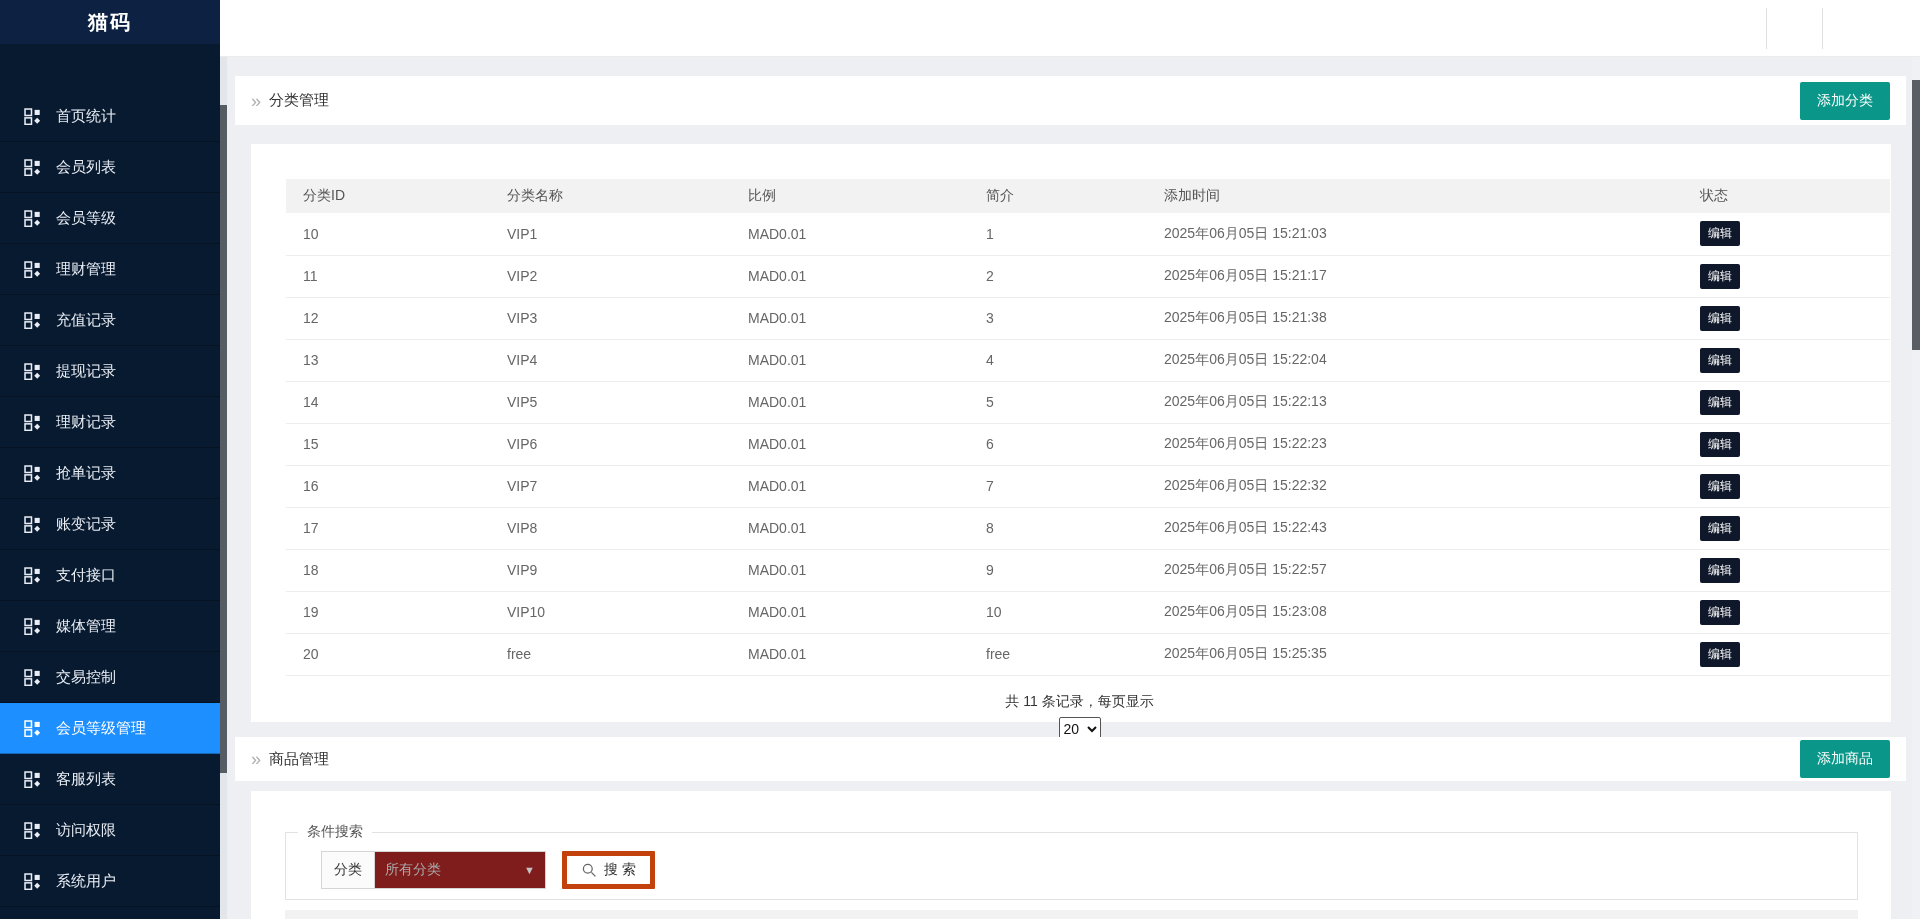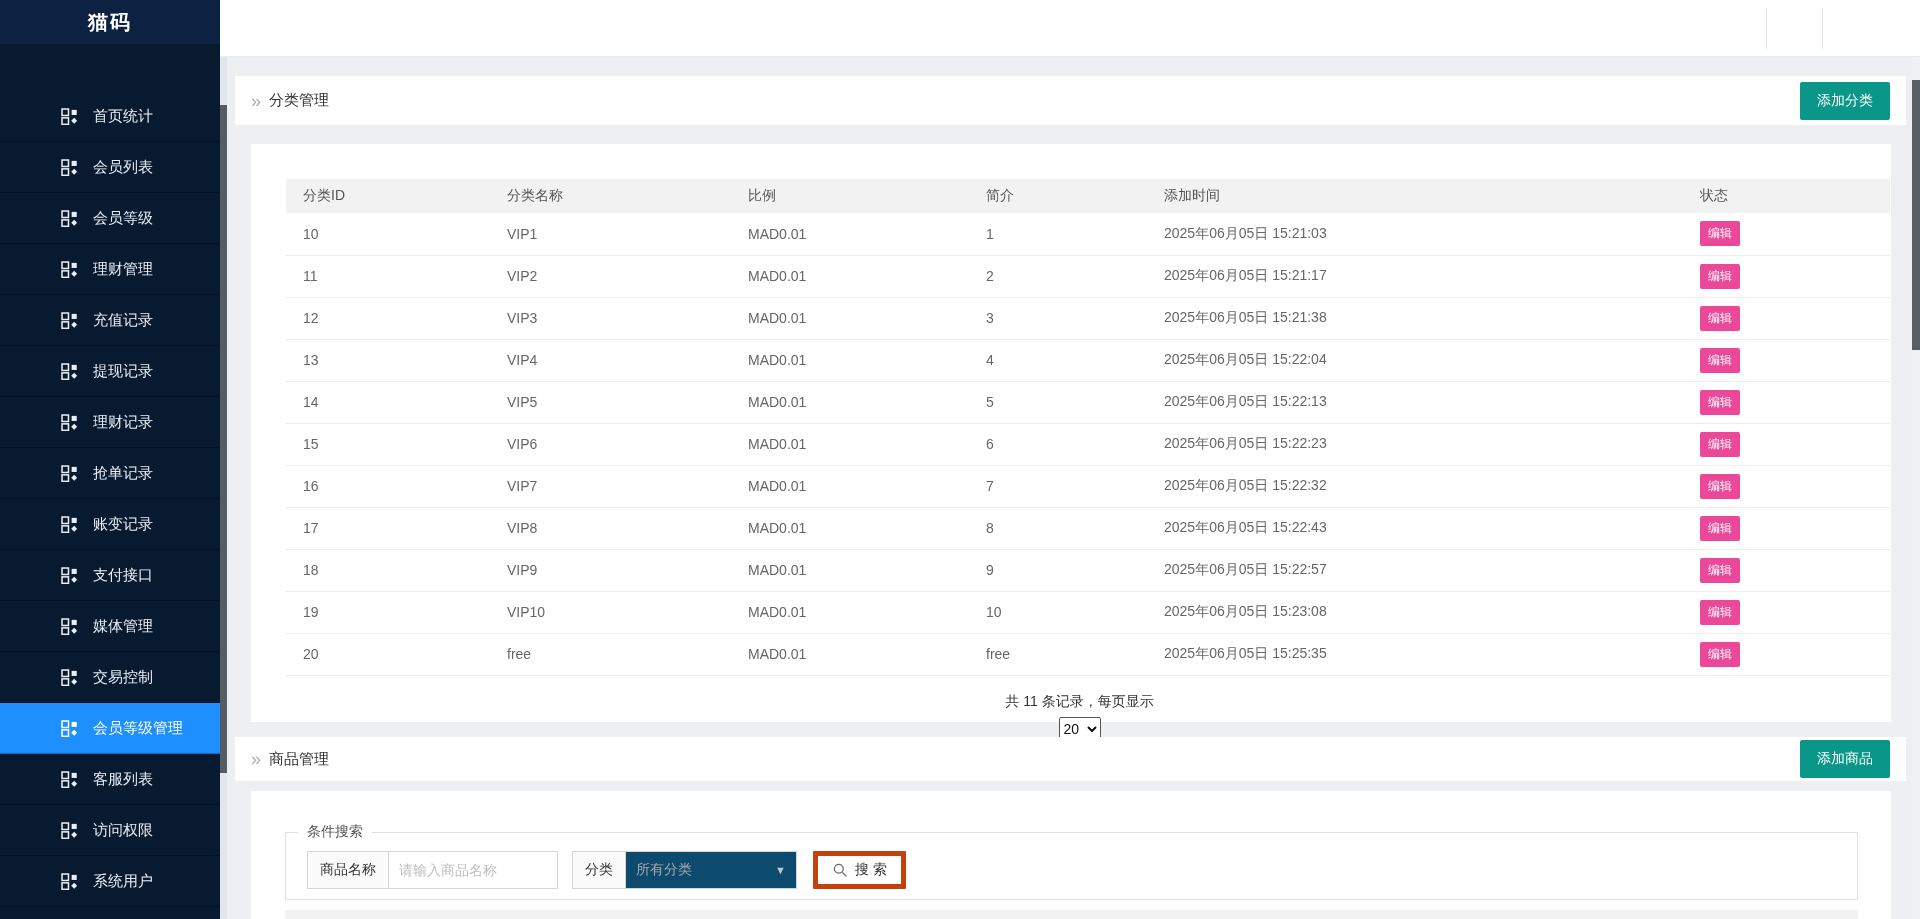--- a/index.html
+++ b/index.html
@@ -4,21 +4,21 @@
 <style>
   * { margin:0; padding:0; box-sizing:border-box; }
   html,body { width:1920px; height:919px; overflow:hidden; }
   body { font-family:"Liberation Sans","DejaVu Sans",sans-serif; background:#edeff2; position:relative; }
 
   
   .sidebar { position:absolute; left:0; top:0; width:220px; height:919px; background:#081a30; z-index:3; }
   .logo { height:44px; background:#0d2242; color:#fff; font-size:20px; font-weight:bold;
           display:flex; align-items:center; justify-content:center; letter-spacing:2px; }
   .menu { margin-top:47px; }
-  .menu-item { height:51px; display:flex; align-items:center; padding-left:61px; gap:15px;
+  .menu-item { height:51px; display:flex; align-items:center; padding-left:24px; gap:15px;
                color:#e9edf4; font-size:15px; cursor:pointer; border-bottom:1px solid rgba(0,0,0,0.28); }
   .menu-item .mi-icon { width:17px; height:17px; flex:0 0 17px; display:inline-flex; }
   .menu-item.active { background:#1e8fff; color:#fff; }
 
   
   .side-sb { position:absolute; left:220px; top:57px; width:7px; height:862px; background:#e2e5ea; z-index:4; }
   .side-sb .thumb { position:absolute; left:0; top:48px; width:7px; height:668px; background:#565c63; }
 
   
   .topbar { position:absolute; left:220px; top:0; width:1700px; height:57px; background:#fff;
@@ -45,39 +45,39 @@
   .panel-cat  { top:144px; height:578px;padding-left:17px; }
   .panel-prod { top:791px; height:128px; overflow:hidden; }
 
   
   table.cat { width:1604px; margin:35px 18px 0 18px; border-collapse:collapse; table-layout:fixed; font-size:14px; }
   table.cat col.c1{width:204px} table.cat col.c2{width:241px} table.cat col.c3{width:238px}
   table.cat col.c4{width:178px} table.cat col.c5{width:536px} table.cat col.c6{width:207px}
   table.cat thead th { background:#f2f2f2; color:#555; font-weight:normal; text-align:left;
                        height:34px; padding:0 0 0 17px; }
   table.cat tbody td { color:#666; height:42px; padding:0 0 0 17px; border-bottom:1px solid #ededed; }
-  .btn-edit { display:inline-block; background:#ec4899; color:#fff; font-size:12px;
+  .btn-edit { display:inline-block; background:#0f172a; color:#fff; font-size:12px;
               padding:4px 8px; border-radius:2px; border:none; cursor:pointer; font-family:inherit; }
 
   
   .pager { margin:17px 18px 0 18px; font-size:14px; color:#333; display:flex; align-items:center; gap:6px;flex-direction:column; }
   .pager select { font-family:inherit; font-size:14px; height:25px; min-width:42px;
                   border:1px solid #555; border-radius:2px; background:#fff; color:#111; }
 
   
   fieldset.search { margin:32px 0 0 34px; width:1573px; height:77px; border:1px solid #e2e2e2; padding:0; }
   fieldset.search legend { margin-left:12px; padding:0 9px; font-size:14px; color:#555; }
   .search-row { display:flex; align-items:center; padding:10px 0 0 21px; }
   .igroup { display:flex; height:38px; }
   .iaddon { display:flex; align-items:center; padding:0 12px; border:1px solid #d5d5d5;
             background:#fbfbfb; color:#333; font-size:14px; }
   .itext { width:169px; border:1px solid #d5d5d5; border-left:none; padding:0 10px; font-size:14px;
            font-family:inherit; color:#333; outline:none; }
   .itext::placeholder { color:#bdbdbd; }
-  .sel-mimic { width:171px; border:1px solid #d5d5d5; border-left:none; background:#0c4a6e;
+  .sel-mimic { width:171px; border:1px solid #d5d5d5; border-left:none; background:#7f1d1d;
                display:flex; align-items:center; padding:0 10px; color:#a9a9a9; font-size:14px;
                position:relative; cursor:pointer;justify-content:space-between; }
   .sel-mimic .arrow { margin-left:auto; color:#c2c2c2; font-size:11px; }
   .g2 { margin-left:14px; }
   .btn-search { margin-left:16px; height:38px; background:#fff; border:5px solid #c2410c;
                 display:flex; align-items:center; gap:7px; padding:0 14px; font-size:14px; color:#333;
                 cursor:pointer; font-family:inherit; border-radius:1px; }
 
   .cutoff-strip { margin:10px 0 0 34px; width:1573px; height:34px; background:#f2f2f2; }
 </style>
@@ -406,24 +406,20 @@
 <div class="section-bar bar-prod">
   <span class="chev">»</span>
   <span class="bar-title">商品管理</span>
   <button class="btn-teal">添加商品</button>
 </div>
 
 <section class="panel panel-prod">
   <fieldset class="search">
     <legend>条件搜索</legend>
     <div class="search-row">
-      <div class="igroup">
-        <span class="iaddon">商品名称</span>
-        <input class="itext" type="text" placeholder="请输入商品名称" style="">
-      </div>
       <div class="igroup g2">
         <span class="iaddon">分类</span>
         <div class="sel-mimic">
           <span>所有分类</span>
           <span class="arrow">▼</span>
         </div>
       </div>
       <button class="btn-search">
         <svg width="16" height="16" viewBox="0 0 20 20" fill="none" stroke="#666" stroke-width="1.6">
           <circle cx="8.5" cy="8.5" r="5.5"></circle>

